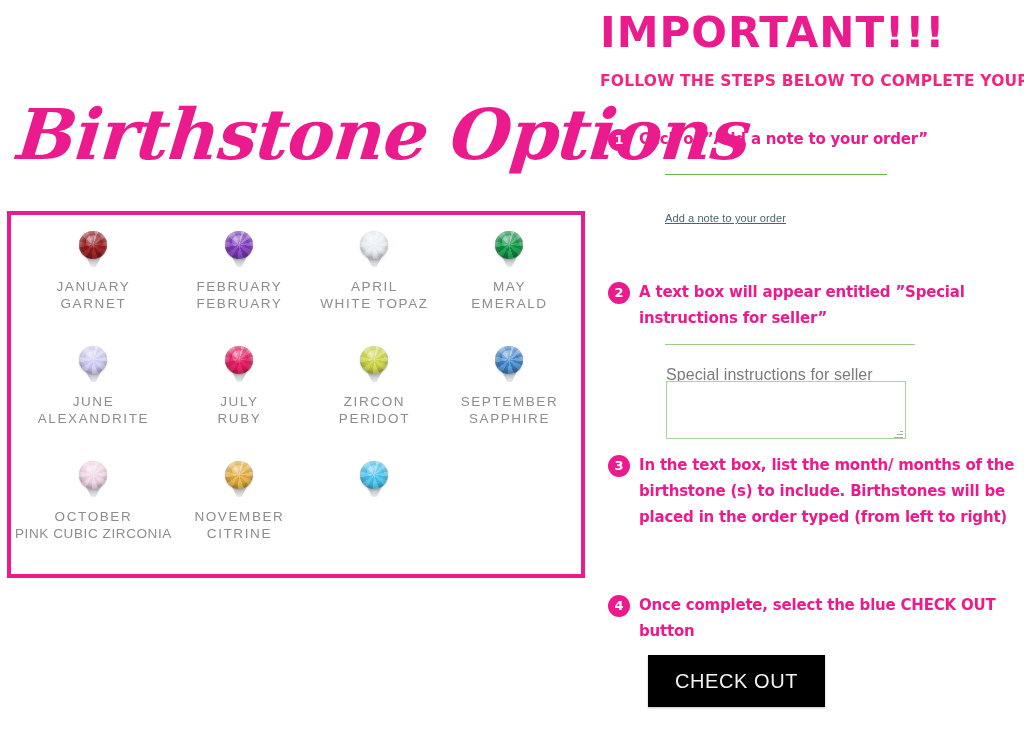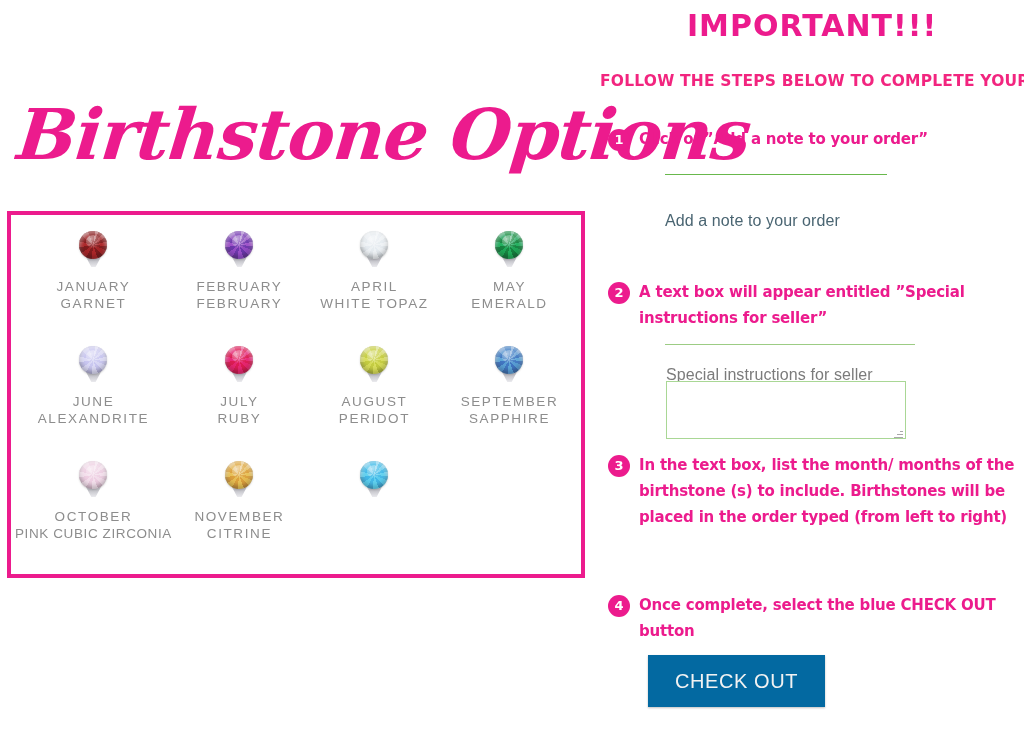--- a/index.html
+++ b/index.html
@@ -95,24 +95,24 @@
     white-space: nowrap;
   }
   .stone-label .wide { letter-spacing: 0.6px; }
 
   
   #right-panel {
     position: absolute; left: 600px; top: 0; width: 424px; height: 731px;
   }
   #important-heading {
     position: absolute; left: 0; top: 8px; width: 424px;
-    text-align: center;
+    text-align: left;
     font-family: "DejaVu Sans", sans-serif;
     font-weight: bold;
-    font-size: 30px;
+    font-size: 42px;
     letter-spacing: 1px;
     color: #ec1b8d;
   }
   #follow-subtitle {
     position: absolute; left: 0; top: 72px; width: 428px;
     text-align: center;
     font-family: "DejaVu Sans", sans-serif;
     font-weight: bold;
     font-size: 15.5px;
     letter-spacing: 0.2px;
@@ -152,23 +152,24 @@
 
   .green-rule {
     position: absolute;
     height: 0; border-top: 1.5px solid #68b84c;
   }
   #rule1 { left: 65px; top: 174px; width: 222px; }
   #rule2 { left: 65px; top: 344px; width: 250px; border-top-color: #9ccc84; }
 
   #note-link {
     position: absolute; left: 65px; top: 212px;
-    font-size: 16px;
+    font-size: 11px;
     color: #4a6572;
     letter-spacing: 0.1px;
+    text-decoration: underline;
   }
   #textarea-label {
     position: absolute; left: 66px; top: 366px;
     font-size: 16px;
     color: #7b7b7b;
     letter-spacing: 0.1px;
   }
   #seller-textarea {
     position: absolute; left: 66px; top: 381px;
     width: 240px; height: 58px;
@@ -185,21 +186,21 @@
     width: 9px; height: 9px;
     pointer-events: none;
   }
   #textarea-handle i {
     position: absolute; right: 0;
     height: 1px; background: #a9a9a9; display: block;
   }
   #checkout-button {
     position: absolute; left: 648px; top: 655px;
     width: 177px; height: 52px;
-    background: #0369a1;
+    background: #000000;
     border: none;
     color: #f2f2f2;
     font-family: "Liberation Sans", sans-serif;
     font-size: 20px;
     letter-spacing: 0.6px;
     cursor: pointer;
     box-shadow: 0 1px 2px rgba(0,0,0,0.25);
   }
 </style>
 </head>
@@ -270,21 +271,21 @@
             <div>JULY</div>
             <div>RUBY</div>
           </div>
         </div>
         <div class="stone-cell">
           <div class="gem-wrap">
             <div class="prong"></div>
             <div class="gem" style="background: rgb(203, 210, 74);"></div>
           </div>
           <div class="stone-label">
-            <div>AUGUST</div>
+            <div>ZIRCON</div>
             <div>PERIDOT</div>
           </div>
         </div>
         <div class="stone-cell">
           <div class="gem-wrap">
             <div class="prong"></div>
             <div class="gem" style="background: rgb(74, 134, 201);"></div>
           </div>
           <div class="stone-label">
             <div>SEPTEMBER</div>

